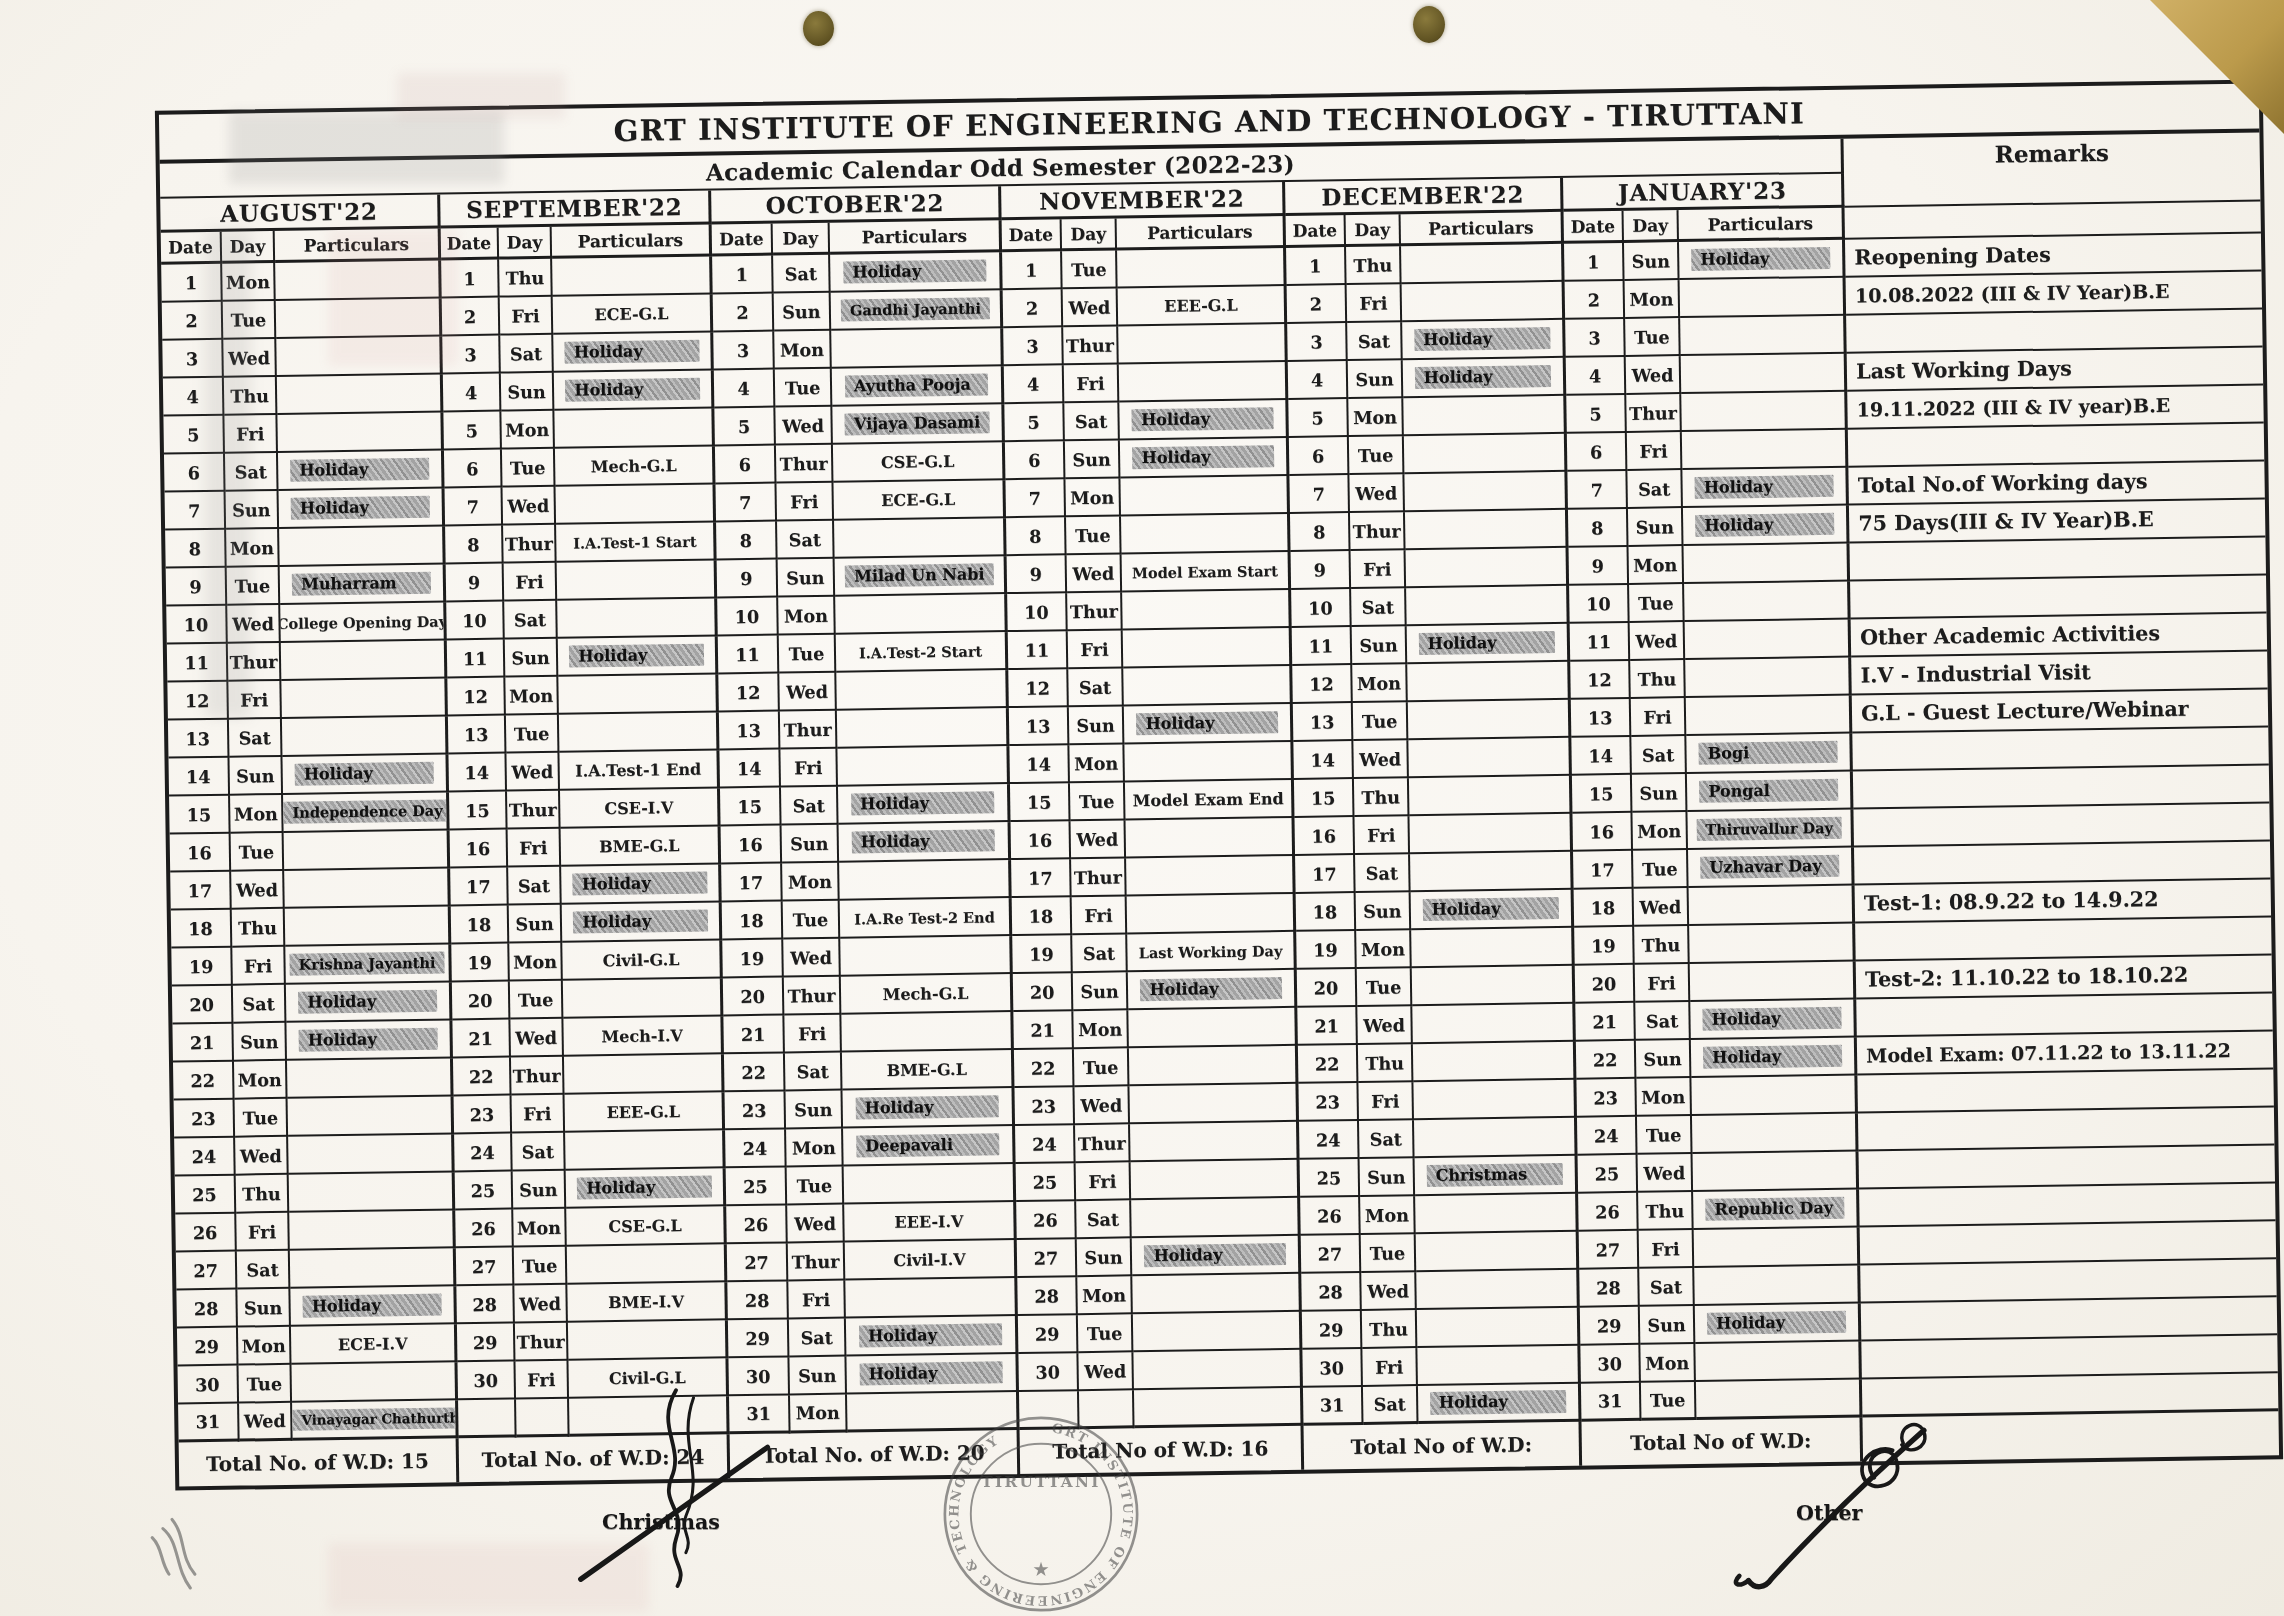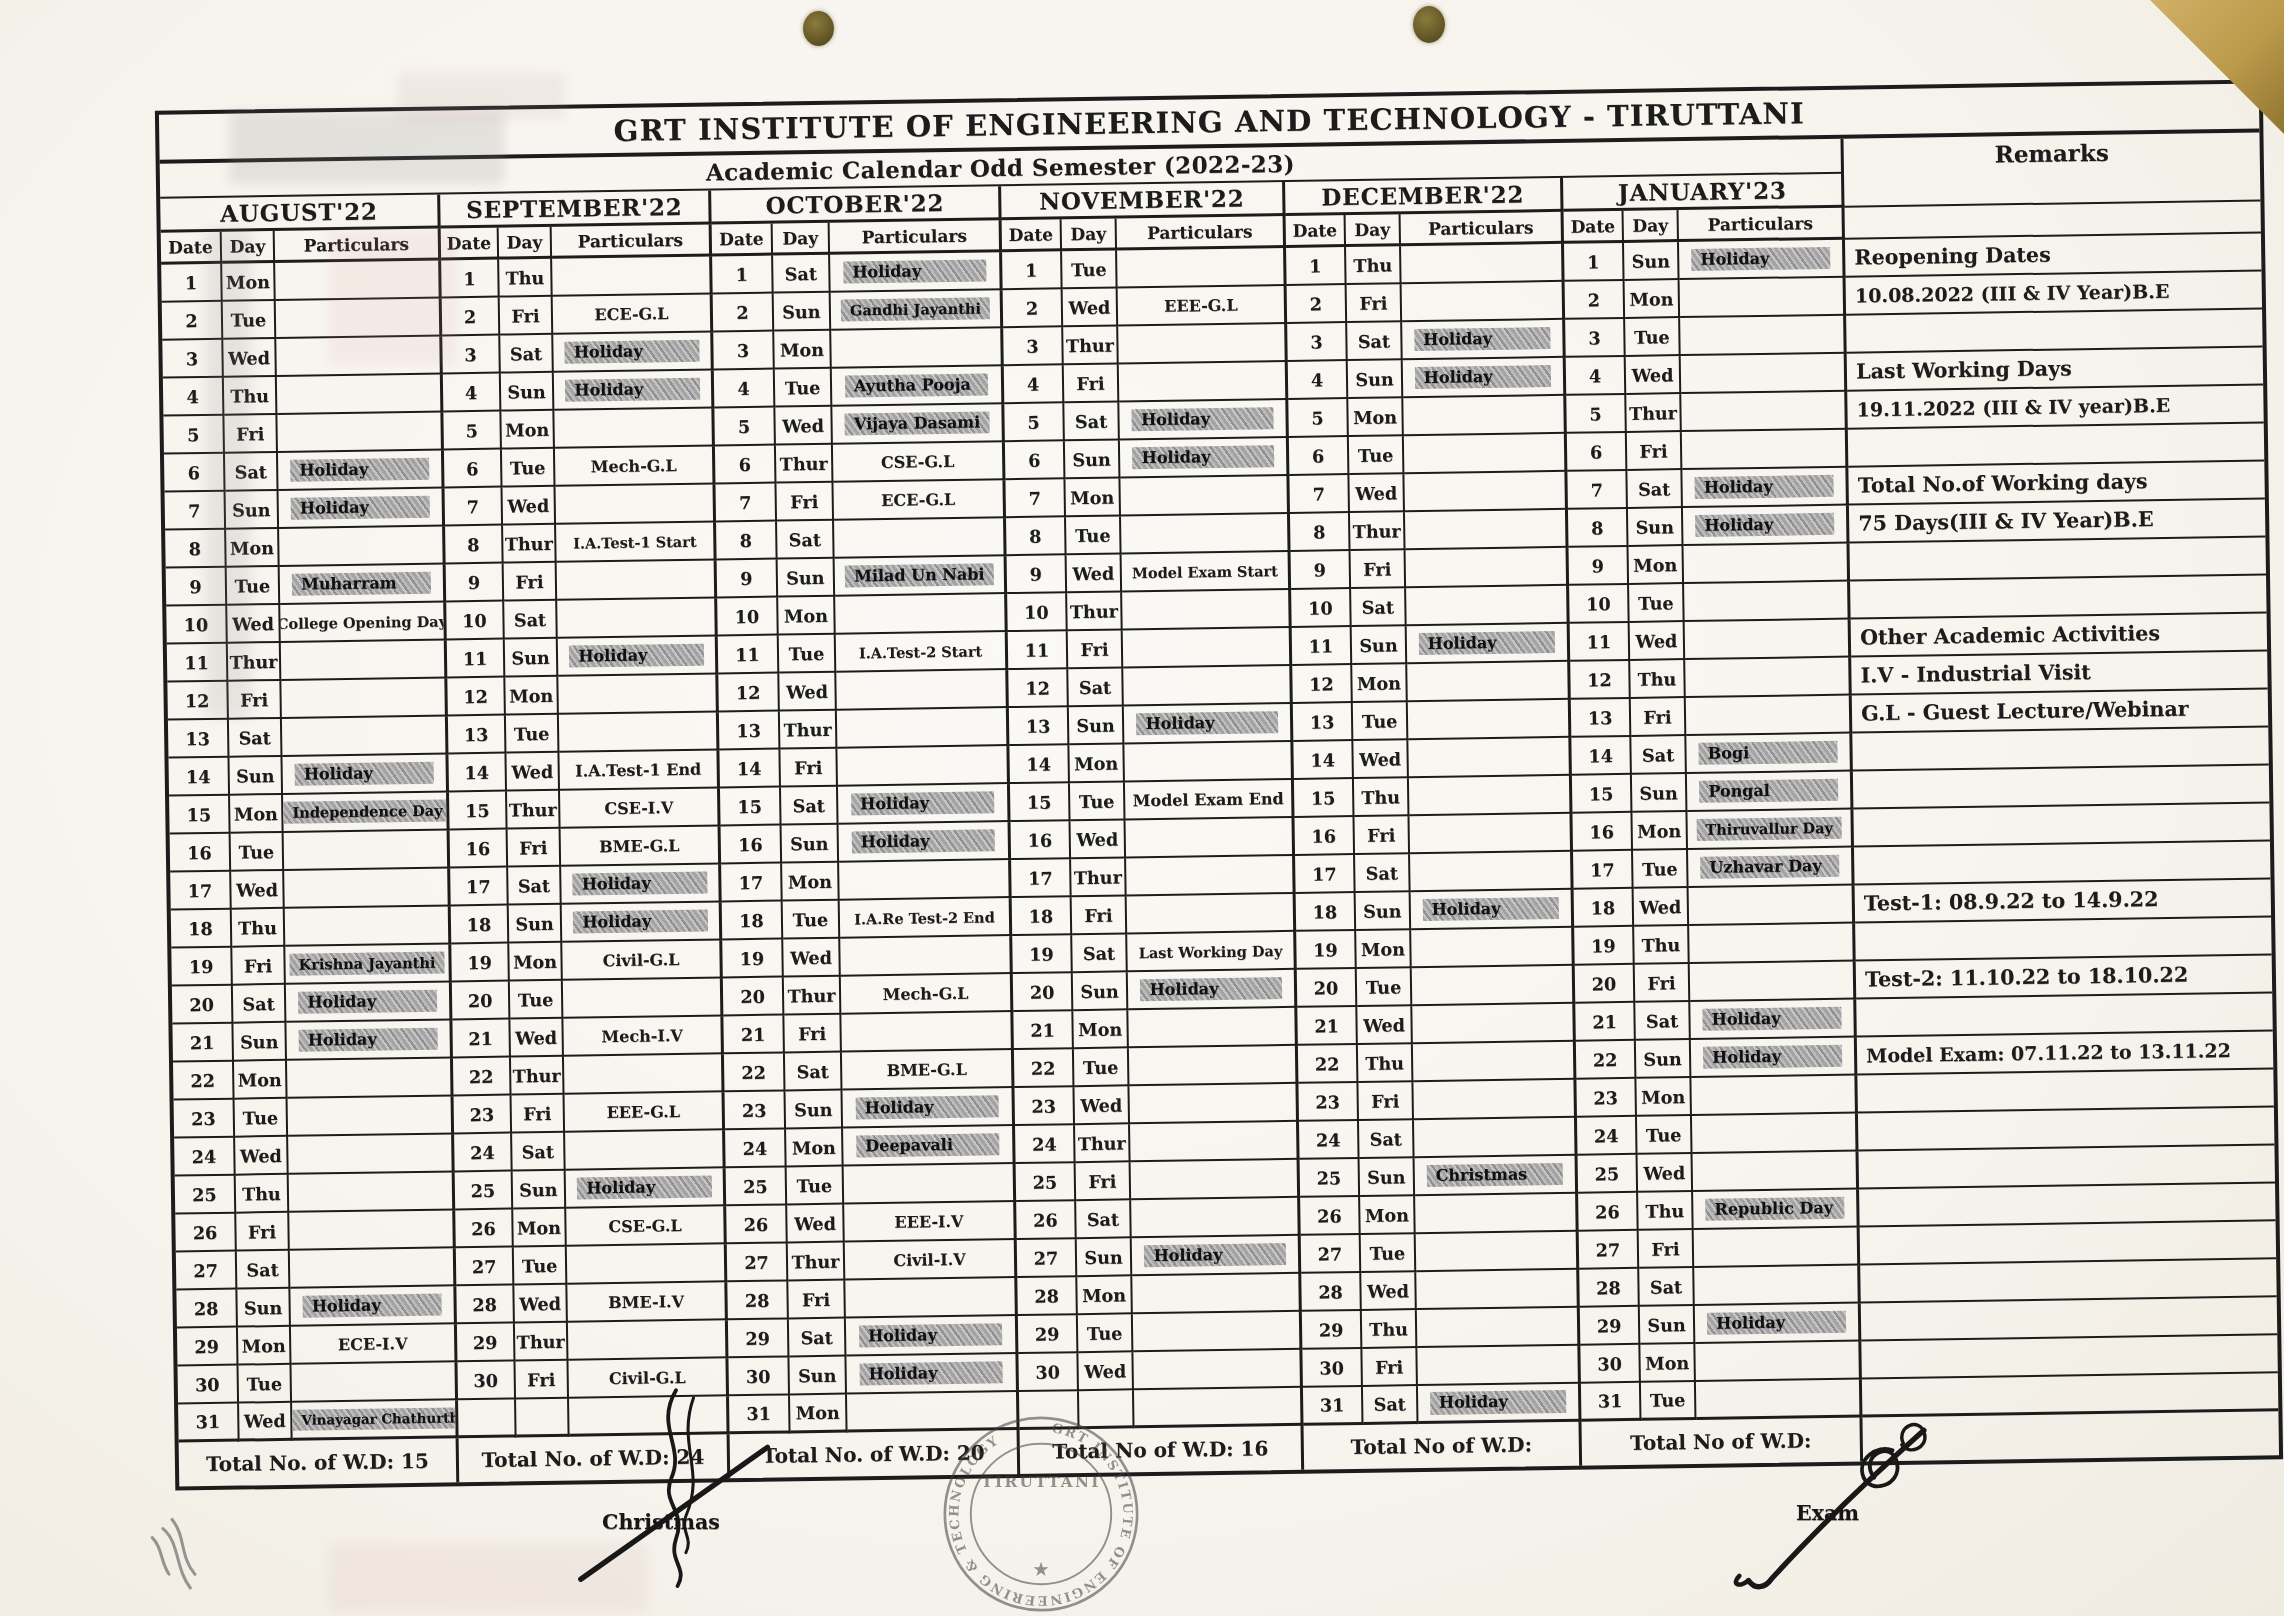--- a/index.html
+++ b/index.html
@@ -848,19 +848,19 @@
     <path d="M40 230 c -14 10 -22 4 -12 -6" fill="none" stroke="#181818" stroke-width="6" stroke-linecap="round"></path>
     <path d="M205 95 c -22 -28 24 -52 30 -18 c 5 28 -34 40 -44 18 c -10 -24 18 -44 38 -36" fill="none" stroke="#181818" stroke-width="5" stroke-linecap="round"></path>
     <path d="M243 50 c -10 -22 22 -36 28 -12 c 4 18 -20 28 -30 14" fill="none" stroke="#181818" stroke-width="4.5" stroke-linecap="round"></path>
   </svg>
 
   <svg id="sig-corner" width="107" height="99" viewBox="0 0 140 130">
     <path d="M30 15 c 18 22 10 48 30 72 m -42 -60 c 22 18 16 52 36 78 m -50 -66 c 14 14 10 30 22 48" fill="none" stroke="#4a4a4a" stroke-width="4" stroke-linecap="round"></path>
   </svg>
 
   <div class="sig-label" id="principal-label">Christmas</div>
-  <div class="sig-label" id="dean-label">Exam</div>
+  <div class="sig-label" id="dean-label">Other</div>
 
   <div class="punch" id="punch-1"></div>
   <div class="punch" id="punch-2"></div>
   <div id="corner-fold"></div>
 </div>
 
 
 </body></html>

